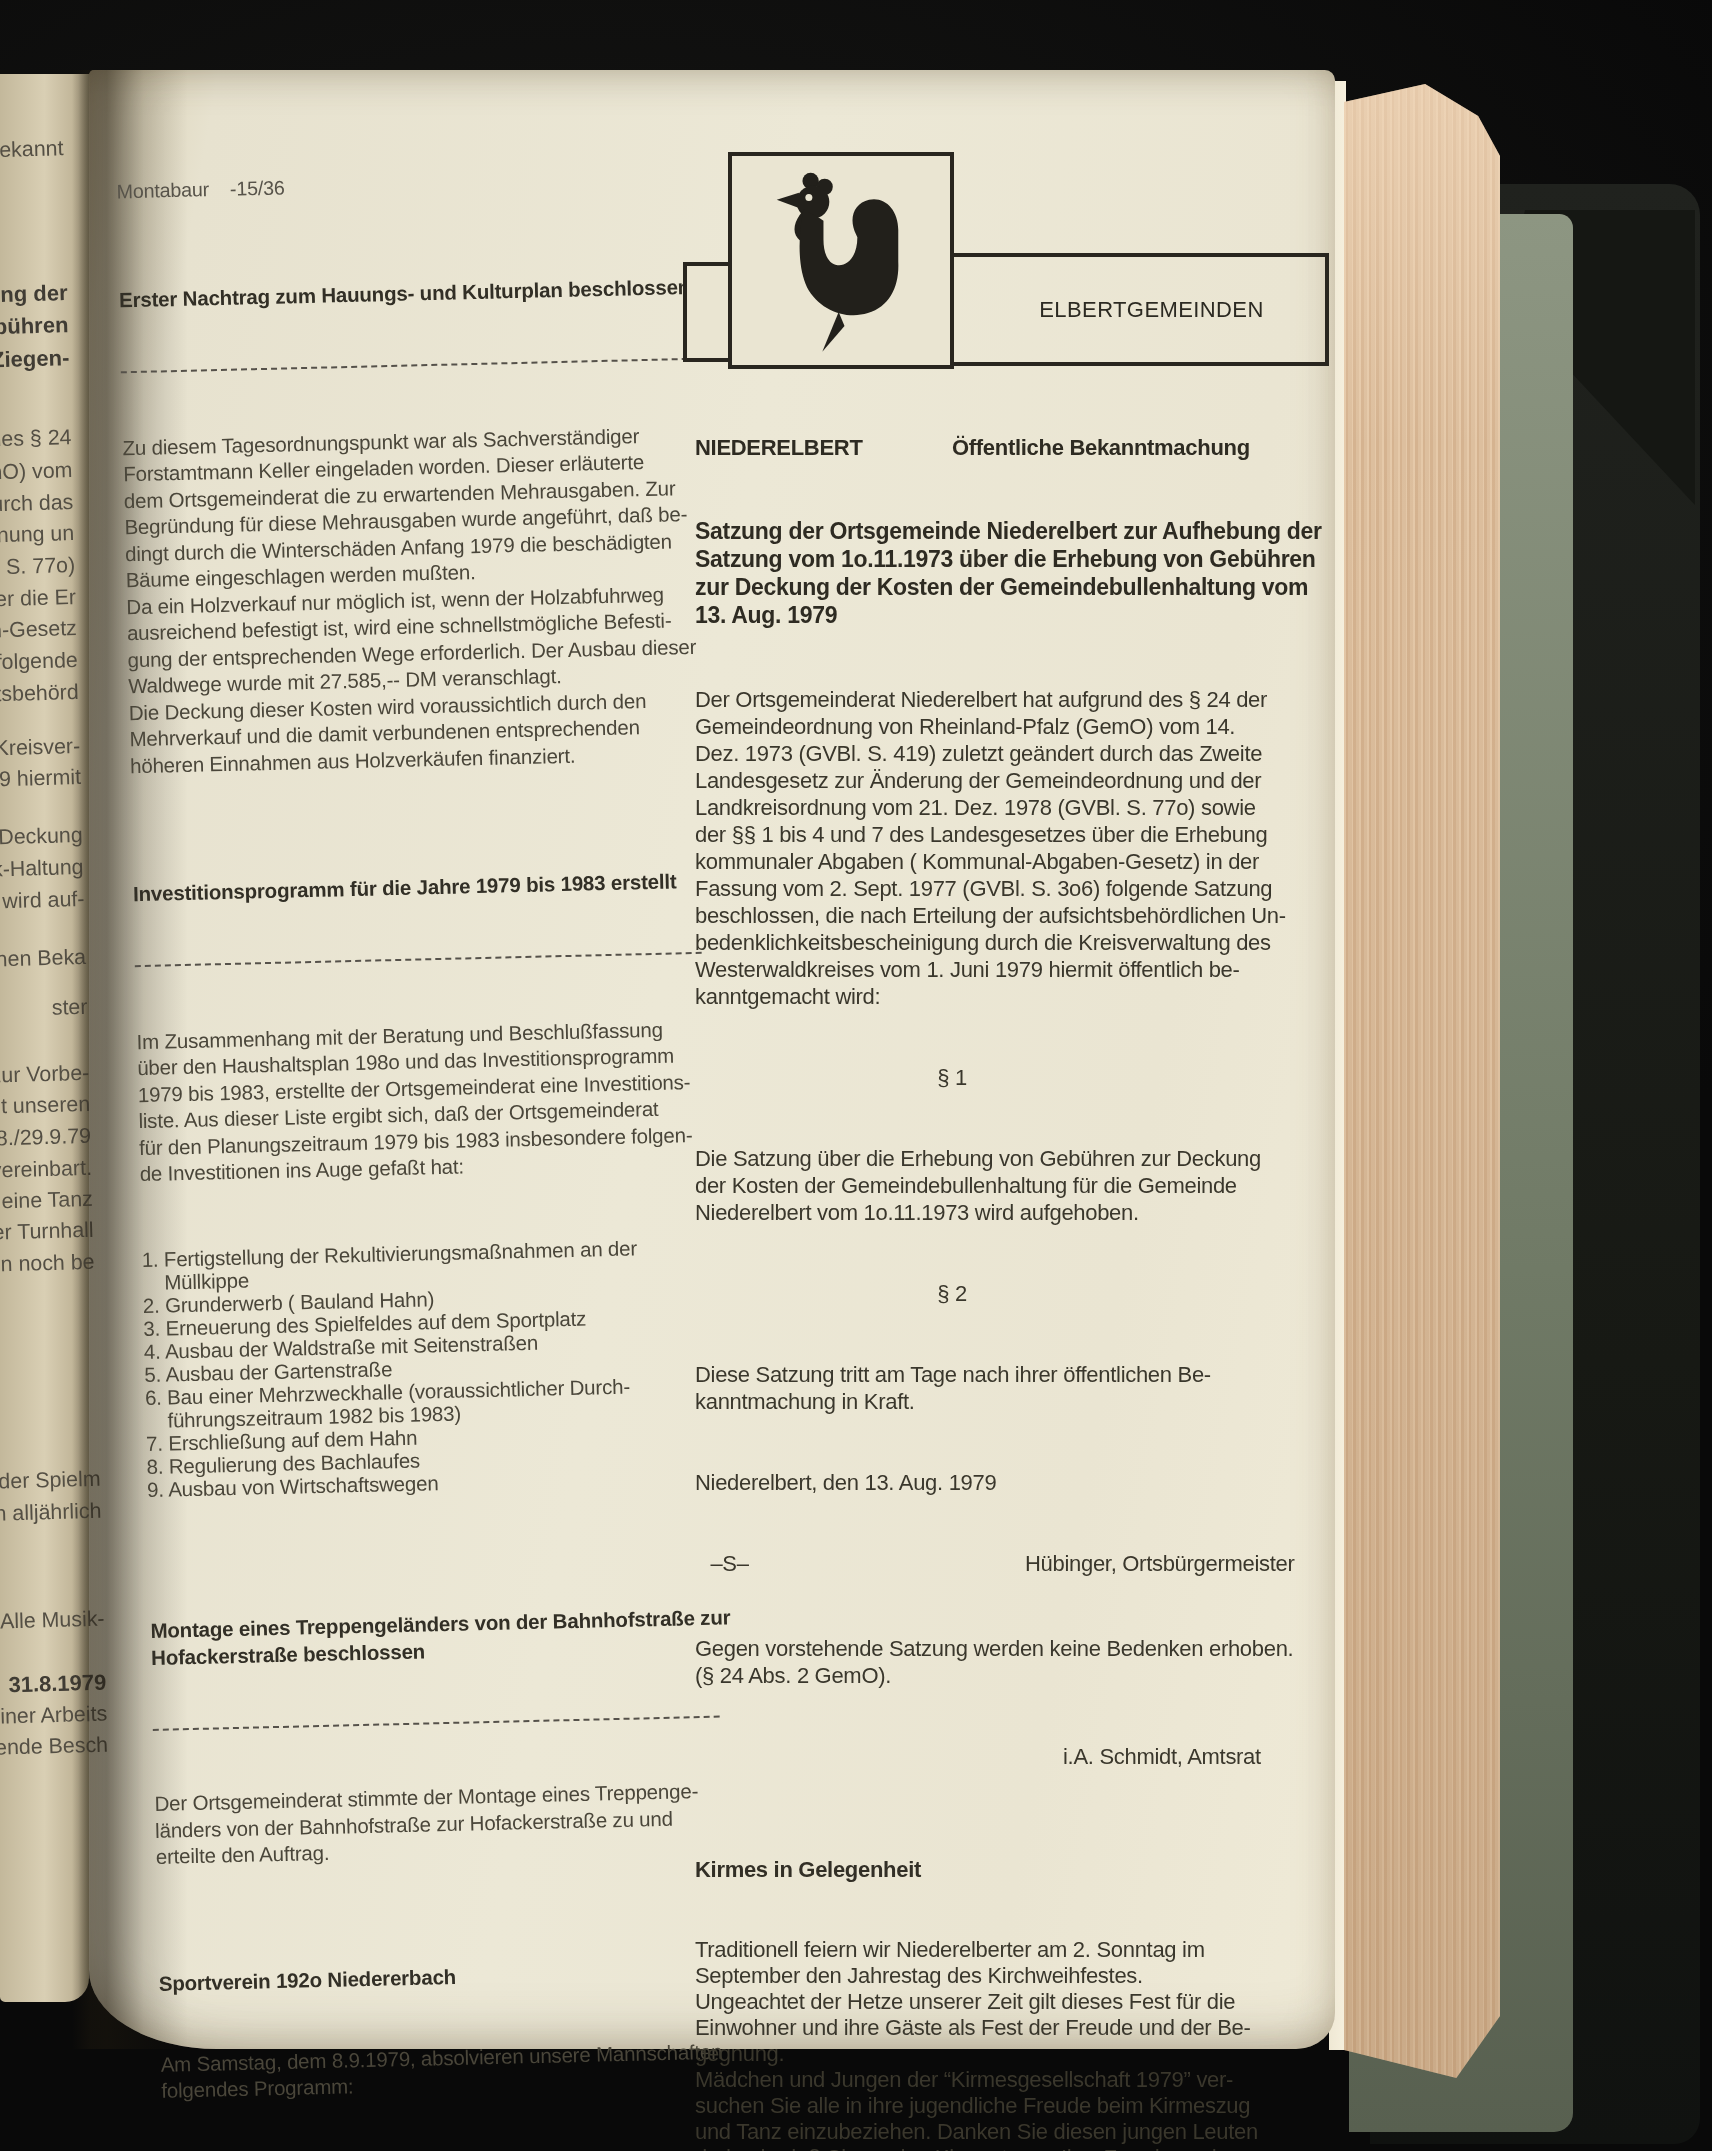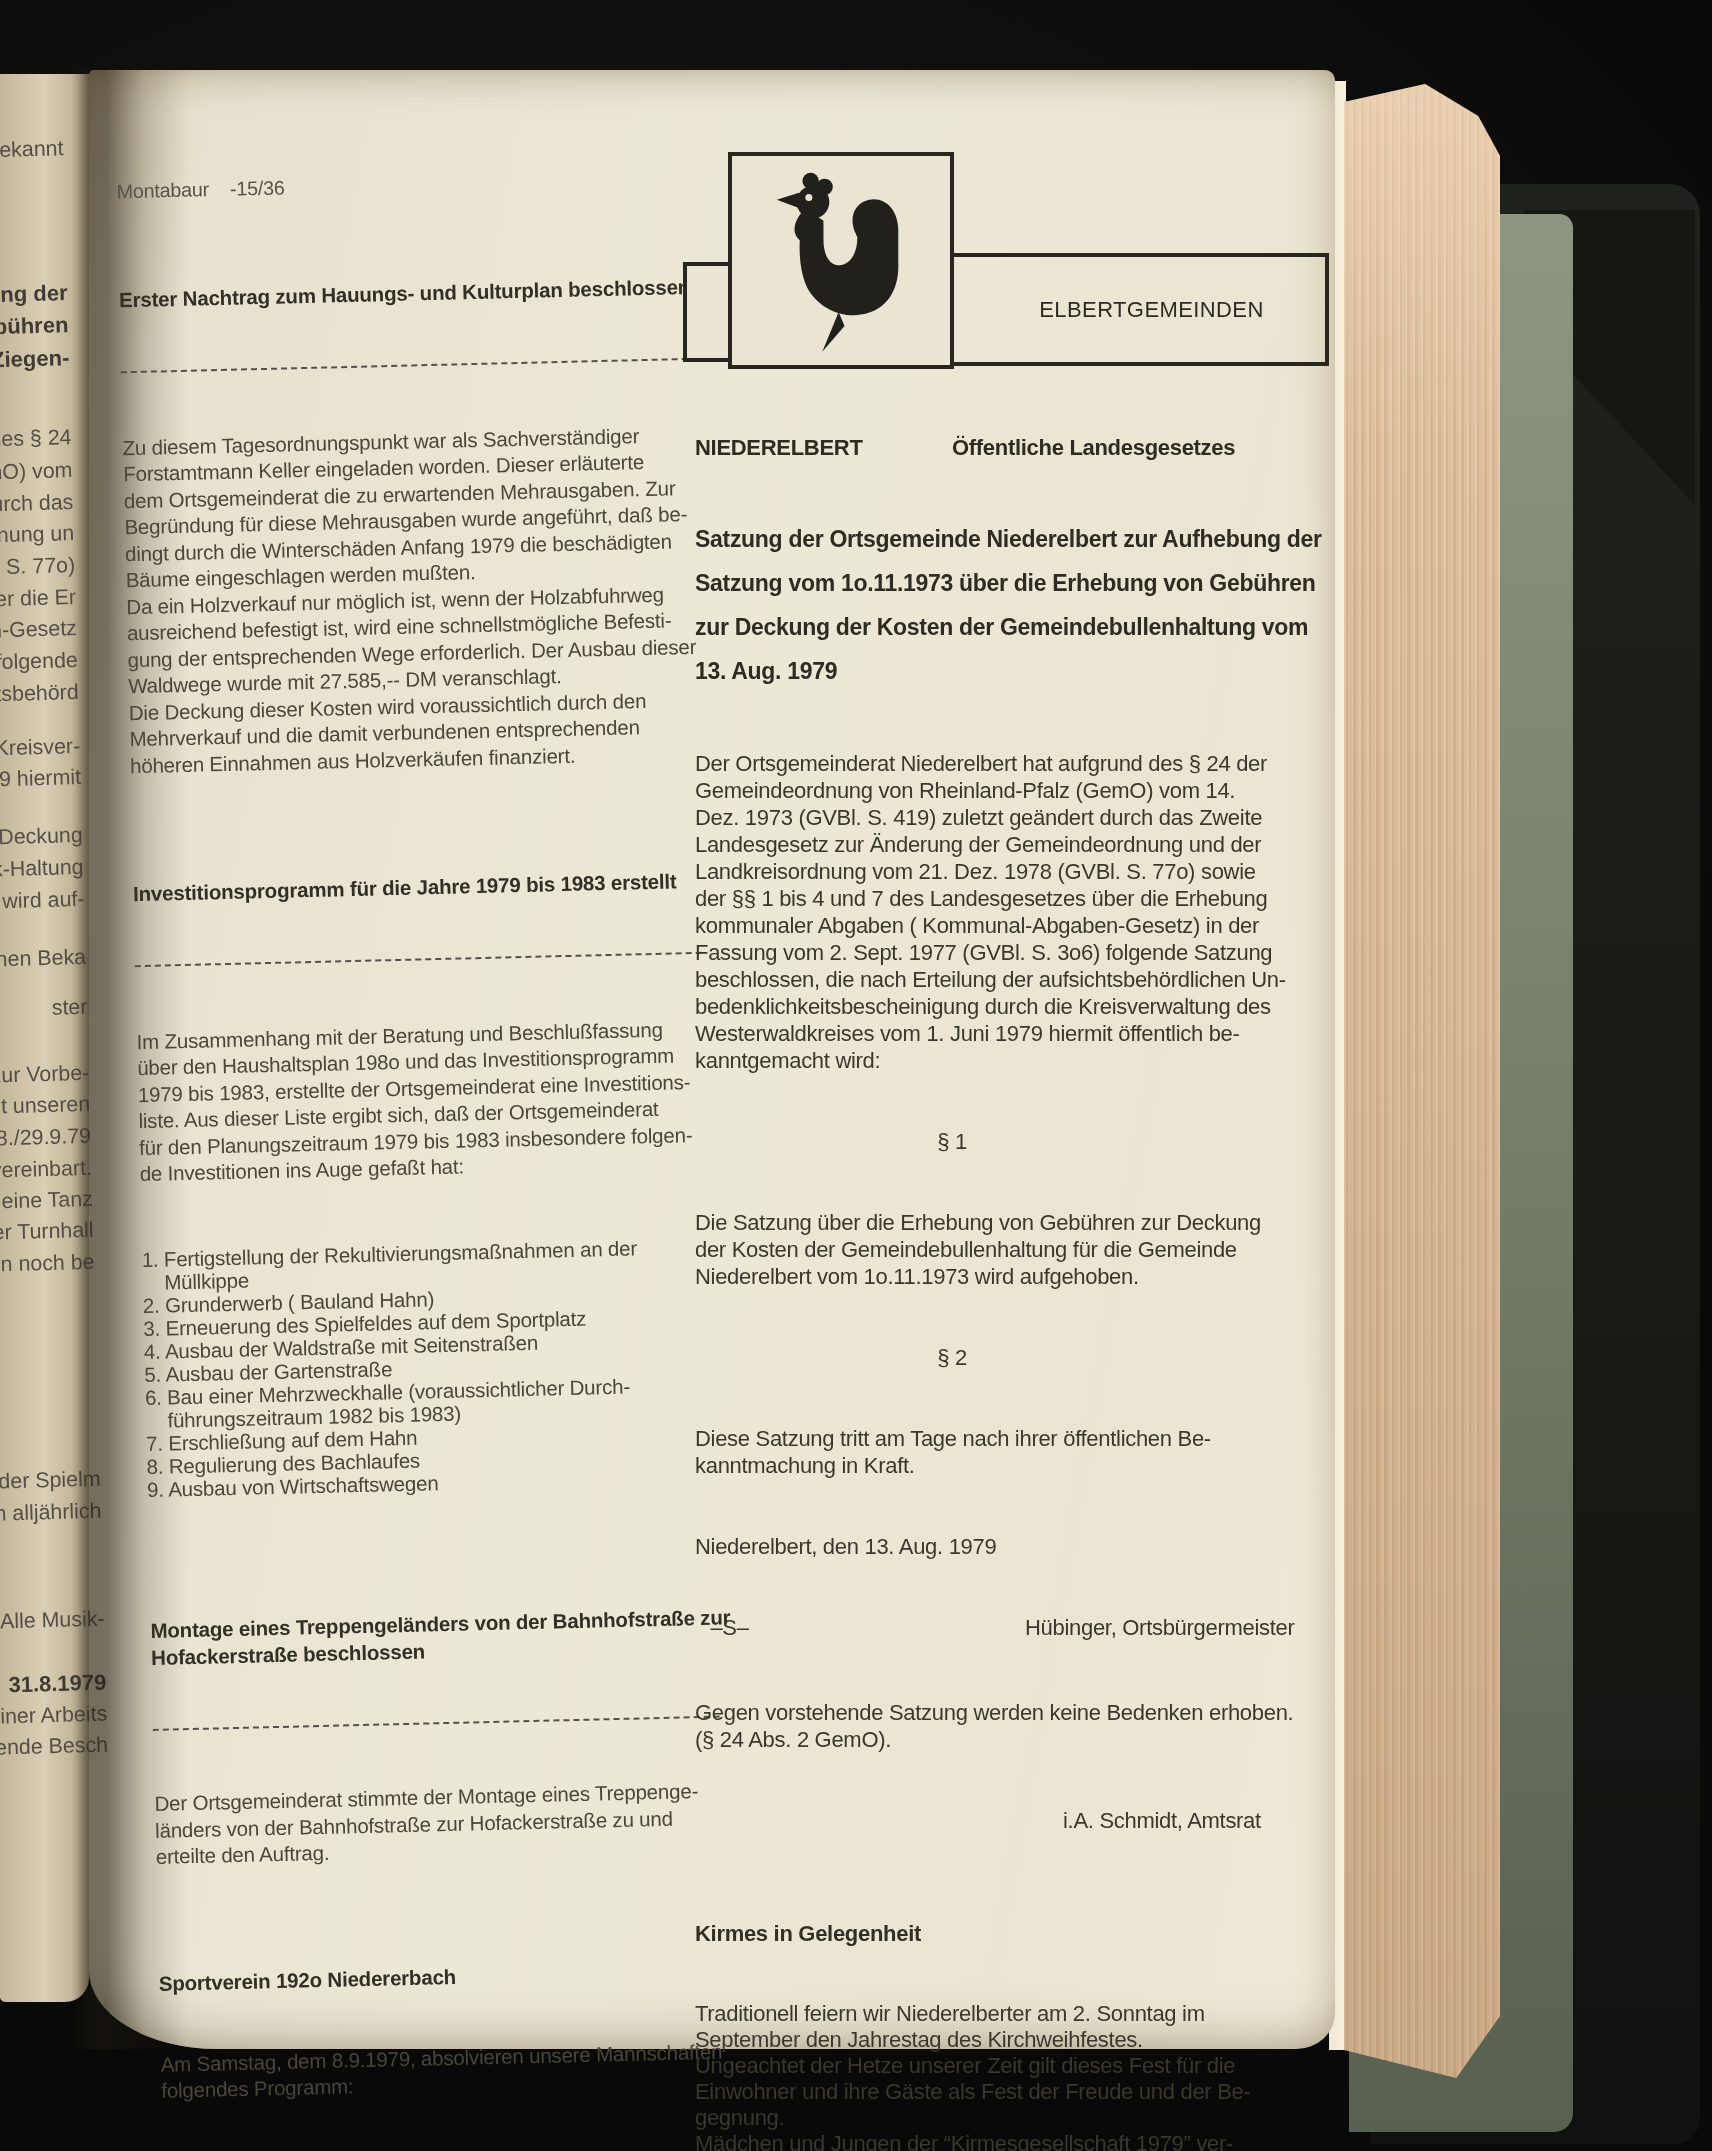--- a/index.html
+++ b/index.html
@@ -62,21 +62,21 @@
   
   .mast-tab{position:absolute;left:683px;top:262px;width:50px;height:92px;border:4.3px solid #29261f;background:#eae5d2;}
   .mast-banner{position:absolute;left:940px;top:253px;width:389px;height:113px;border:4.3px solid #29261f;
     display:flex;align-items:center;justify-content:center;padding-left:34px;box-sizing:border-box;}
   .mast-banner span{font-size:22px;letter-spacing:0.4px;color:#2c2a22;white-space:nowrap;}
   .mast-square{position:absolute;left:728px;top:152px;width:218px;height:209px;border:4.3px solid #29261f;
     background:#eae5d2;display:flex;align-items:center;justify-content:center;}
   
   #right-col .headrow{display:flex;margin-top:12px;font-weight:bold;color:#2e2b22;}
   #right-col .headrow .place{flex:0 0 257px;}
-  #right-col .title{margin-top:1.7px;font-weight:bold;color:#2e2b22;font-size:23px;line-height:44px;}
+  #right-col .title{margin-top:1.7px;font-weight:bold;color:#2e2b22;font-size:23px;line-height:28px;}
   #right-col .body1{margin-top:3.4px;}
   #right-col .para-head{text-align:center;width:514px;}
   #right-col .sigrow{display:flex;}
   #right-col .sigrow .smark{flex:0 0 330px;padding-left:15.4px;box-sizing:border-box;}
   #right-col .approval{margin-top:4px;}
   #right-col .asig{margin-left:368px;}
   #right-col .kt{margin-top:5.1px;}
   #right-col .kb{line-height:26px;}
 </style>
 </head>
@@ -211,21 +211,21 @@
         <path d="M28,36 C23,60 23,86 31,103 C41,122 64,131 83,125 C102,119 110,102 109,81 L109,54 C109,36 97,25 84,28 C71,31 66,44 73,58 L74,60 C74,76 66,85 57,84 C49,83 45,74 45,62 L45,46 C40,42 33,40 28,36 Z"></path>
         <polygon points="58,124 44,158 63,136"></polygon>
       </g>
       <circle cx="32.5" cy="26" r="3" fill="#eae5d2"></circle>
     </svg>
   </div>
 
   <div id="right-col" class="col">
     <div class="headrow">
       <span class="place">NIEDERELBERT</span>
-      <span>Öffentliche Landesgesetzes</span>
+      <span>Öffentliche Bekanntmachung</span>
     </div>
     <div class="title blk">Satzung der Ortsgemeinde Niederelbert zur Aufhebung der
 Satzung vom 1o.11.1973 über die Erhebung von Gebühren
 zur Deckung der Kosten der Gemeindebullenhaltung vom
 13. Aug. 1979</div>
     <div class="body1 blk">Der Ortsgemeinderat Niederelbert hat aufgrund des § 24 der
 Gemeindeordnung von Rheinland-Pfalz (GemO) vom 14.
 Dez. 1973 (GVBl. S. 419) zuletzt geändert durch das Zweite
 Landesgesetz zur Änderung der Gemeindeordnung und der
 Landkreisordnung vom 21. Dez. 1978 (GVBl. S. 77o) sowie

